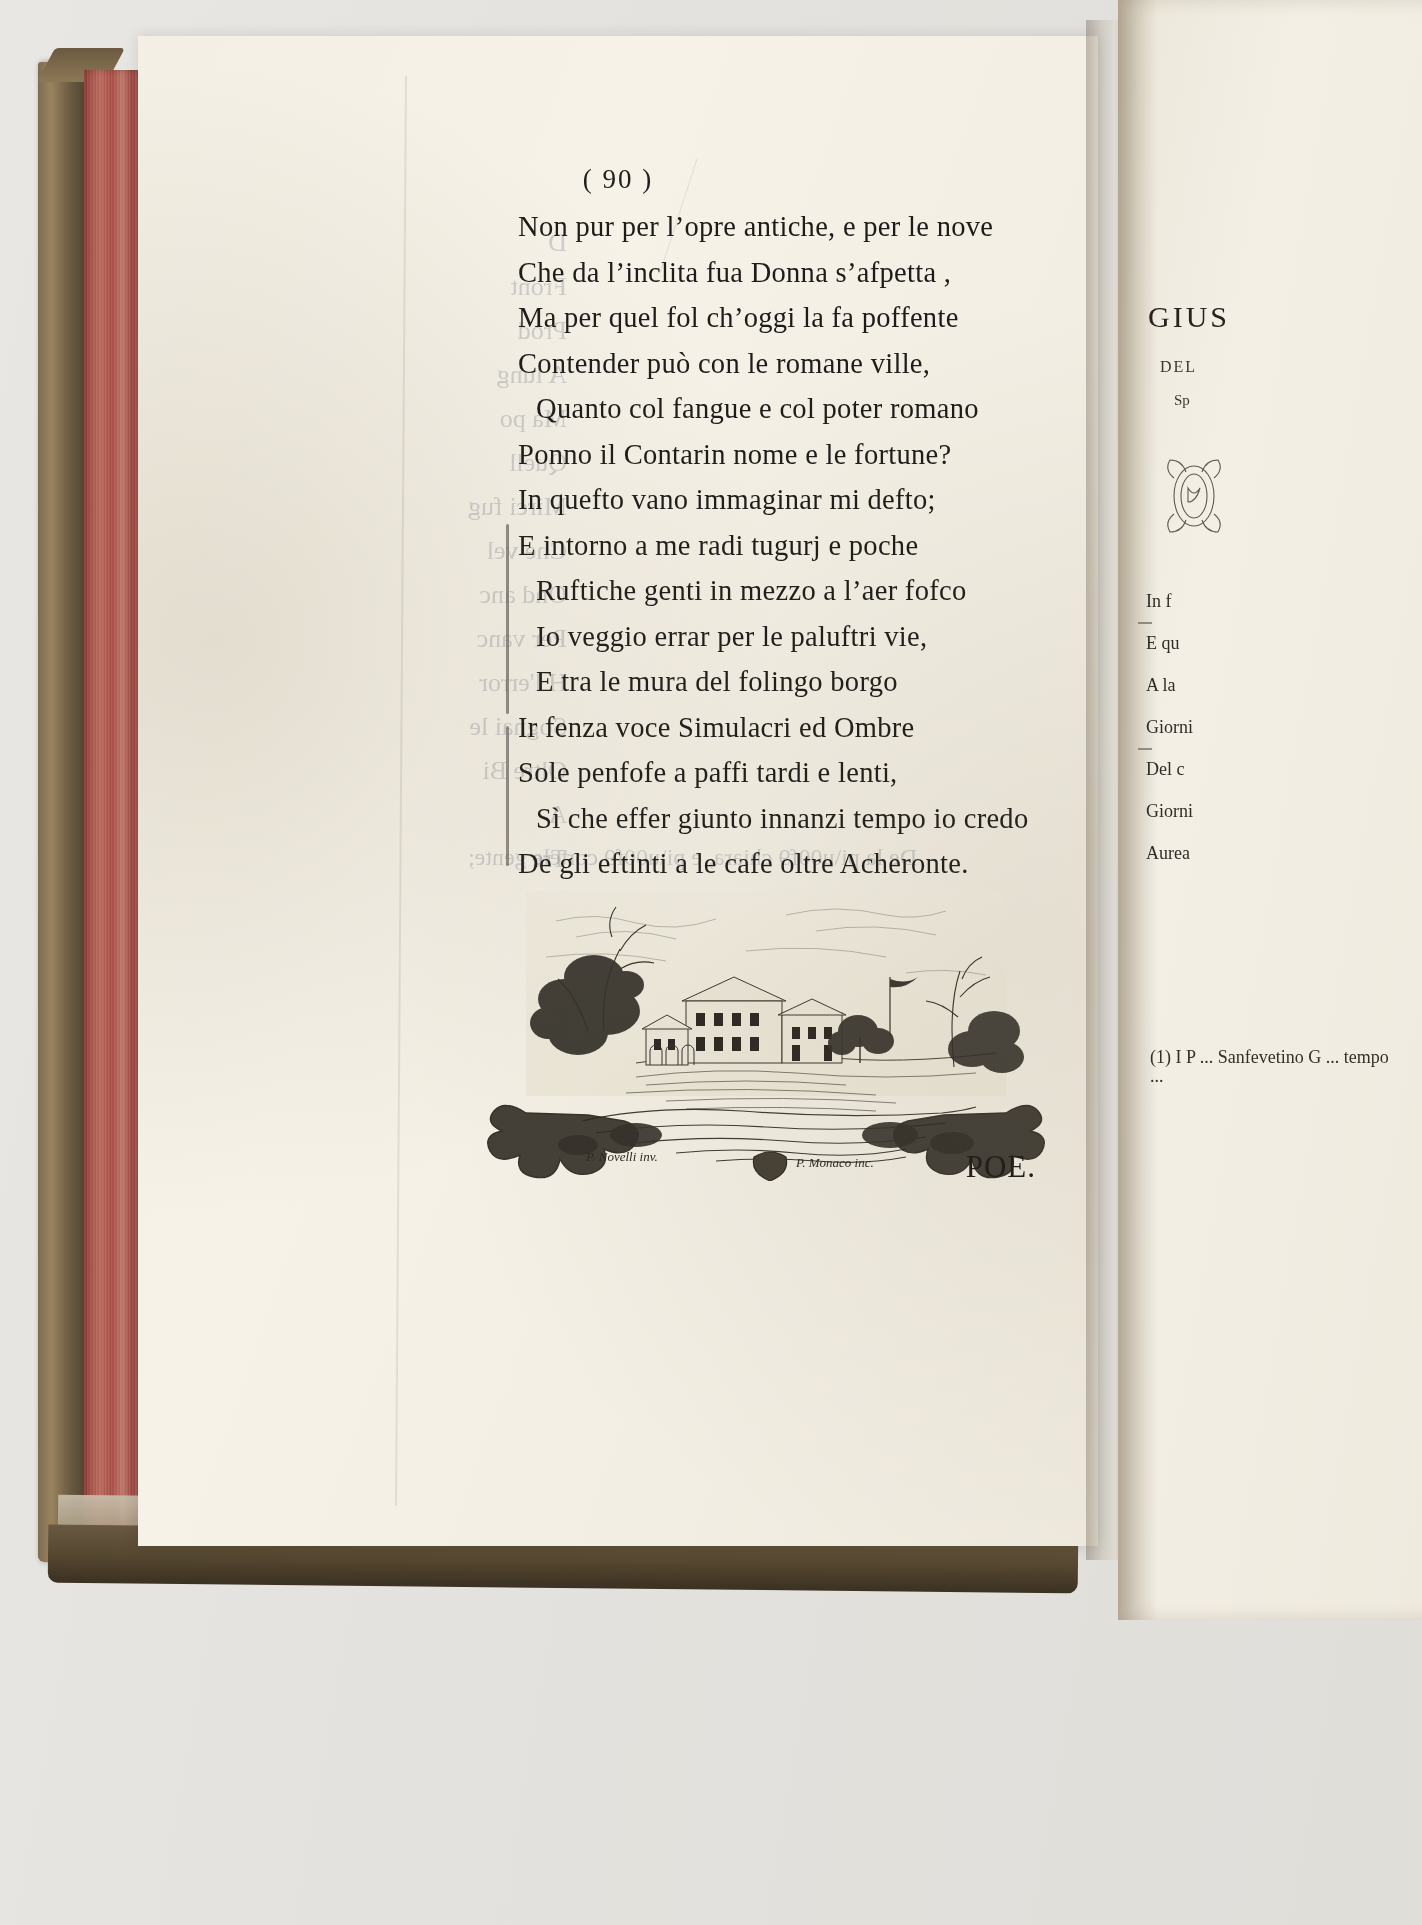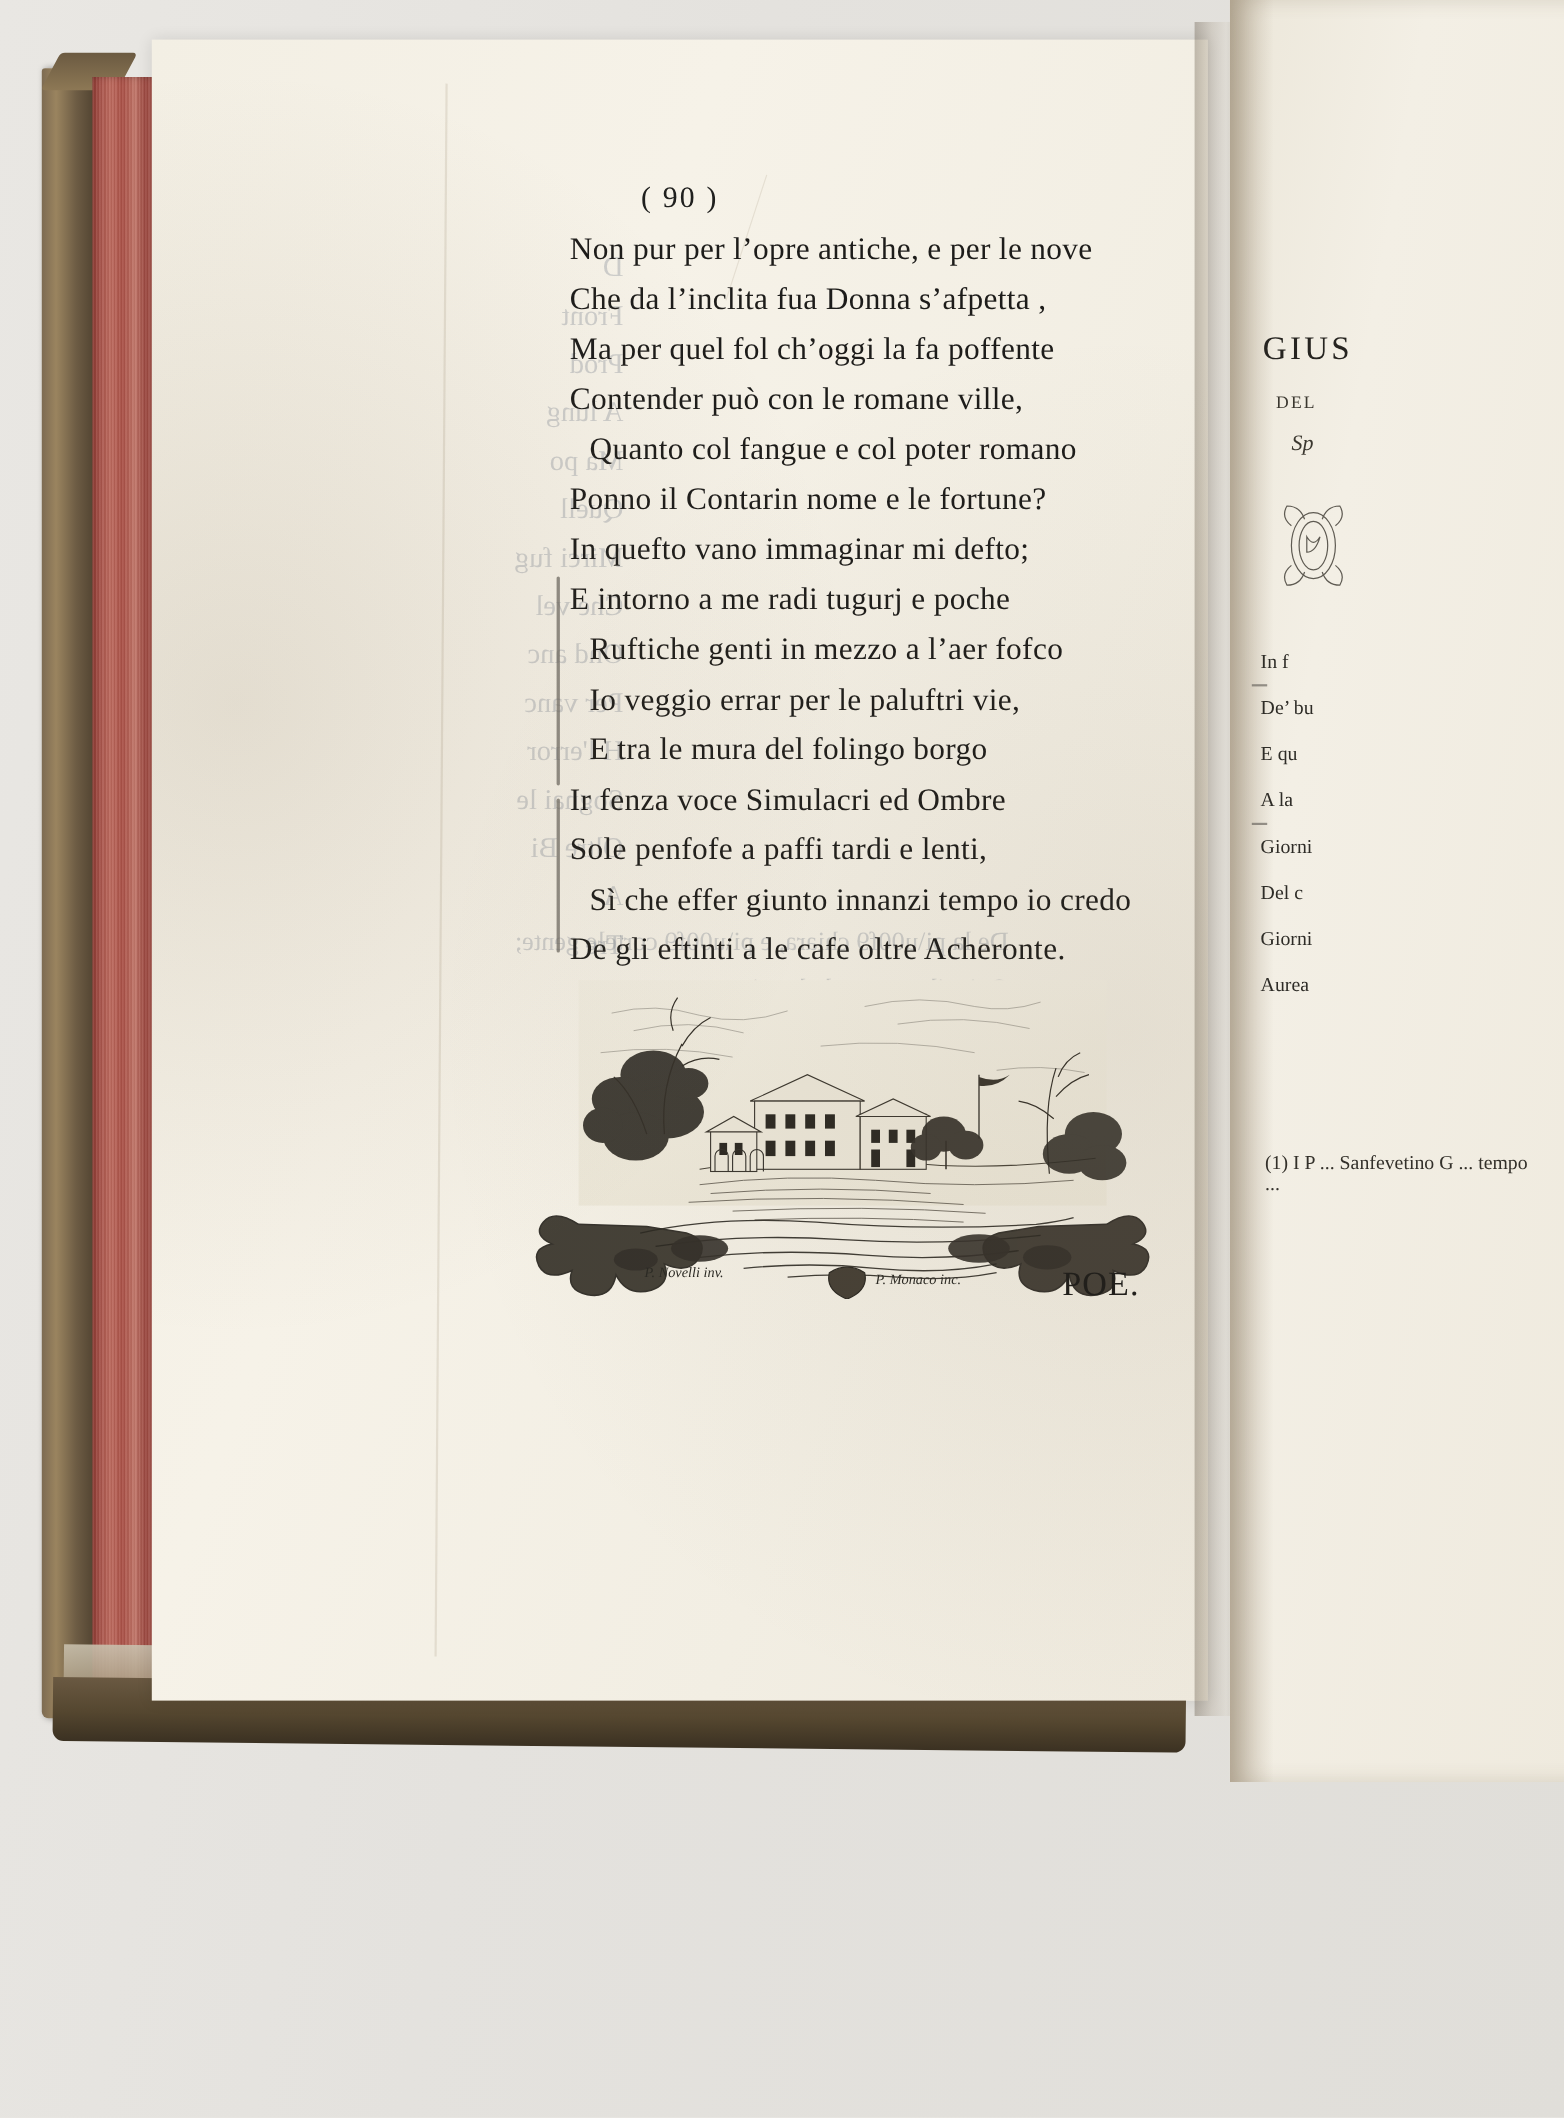--- a/index.html
+++ b/index.html
@@ -260,22 +260,21 @@
     top: 342px;
     font-size: 16px;
     letter-spacing: 2px;
     color: #3a372f;
     margin-top: 16px;
   }
   .rp-sub2 {
     position: absolute;
     left: 56px;
     top: 392px;
-    font-size: 20px;
-    font-style: italic;
+    font-size: 15px;
     color: #3a372f;
   }
   .rp-ornament {
     position: absolute;
     left: 40px;
     top: 448px;
     width: 72px;
     height: 96px;
     opacity: 0.8;
   }
@@ -521,21 +520,20 @@
           <path d="M56 30 q10 -8 4 -18 q-12 0 -16 12"></path>
           <path d="M16 66 q-10 8 -4 18 q12 0 16 -12"></path>
           <path d="M56 66 q10 8 4 18 q-12 0 -16 -12"></path>
           <path d="M30 40 q6 10 12 0 q-4 14 -12 14 z"></path>
         </g>
       </svg>
     </div>
 
     <div class="rp-lines">
       <div>In f</div>
-      <div>De’ bu</div>
       <div>E qu</div>
       <div>A la</div>
       <div>Giorni</div>
       <div>Del c</div>
       <div>Giorni</div>
       <div>Aurea</div>
     </div>
 
     <div class="rp-mark" style="top:622px;"></div>
     <div class="rp-mark" style="top:748px;"></div>

